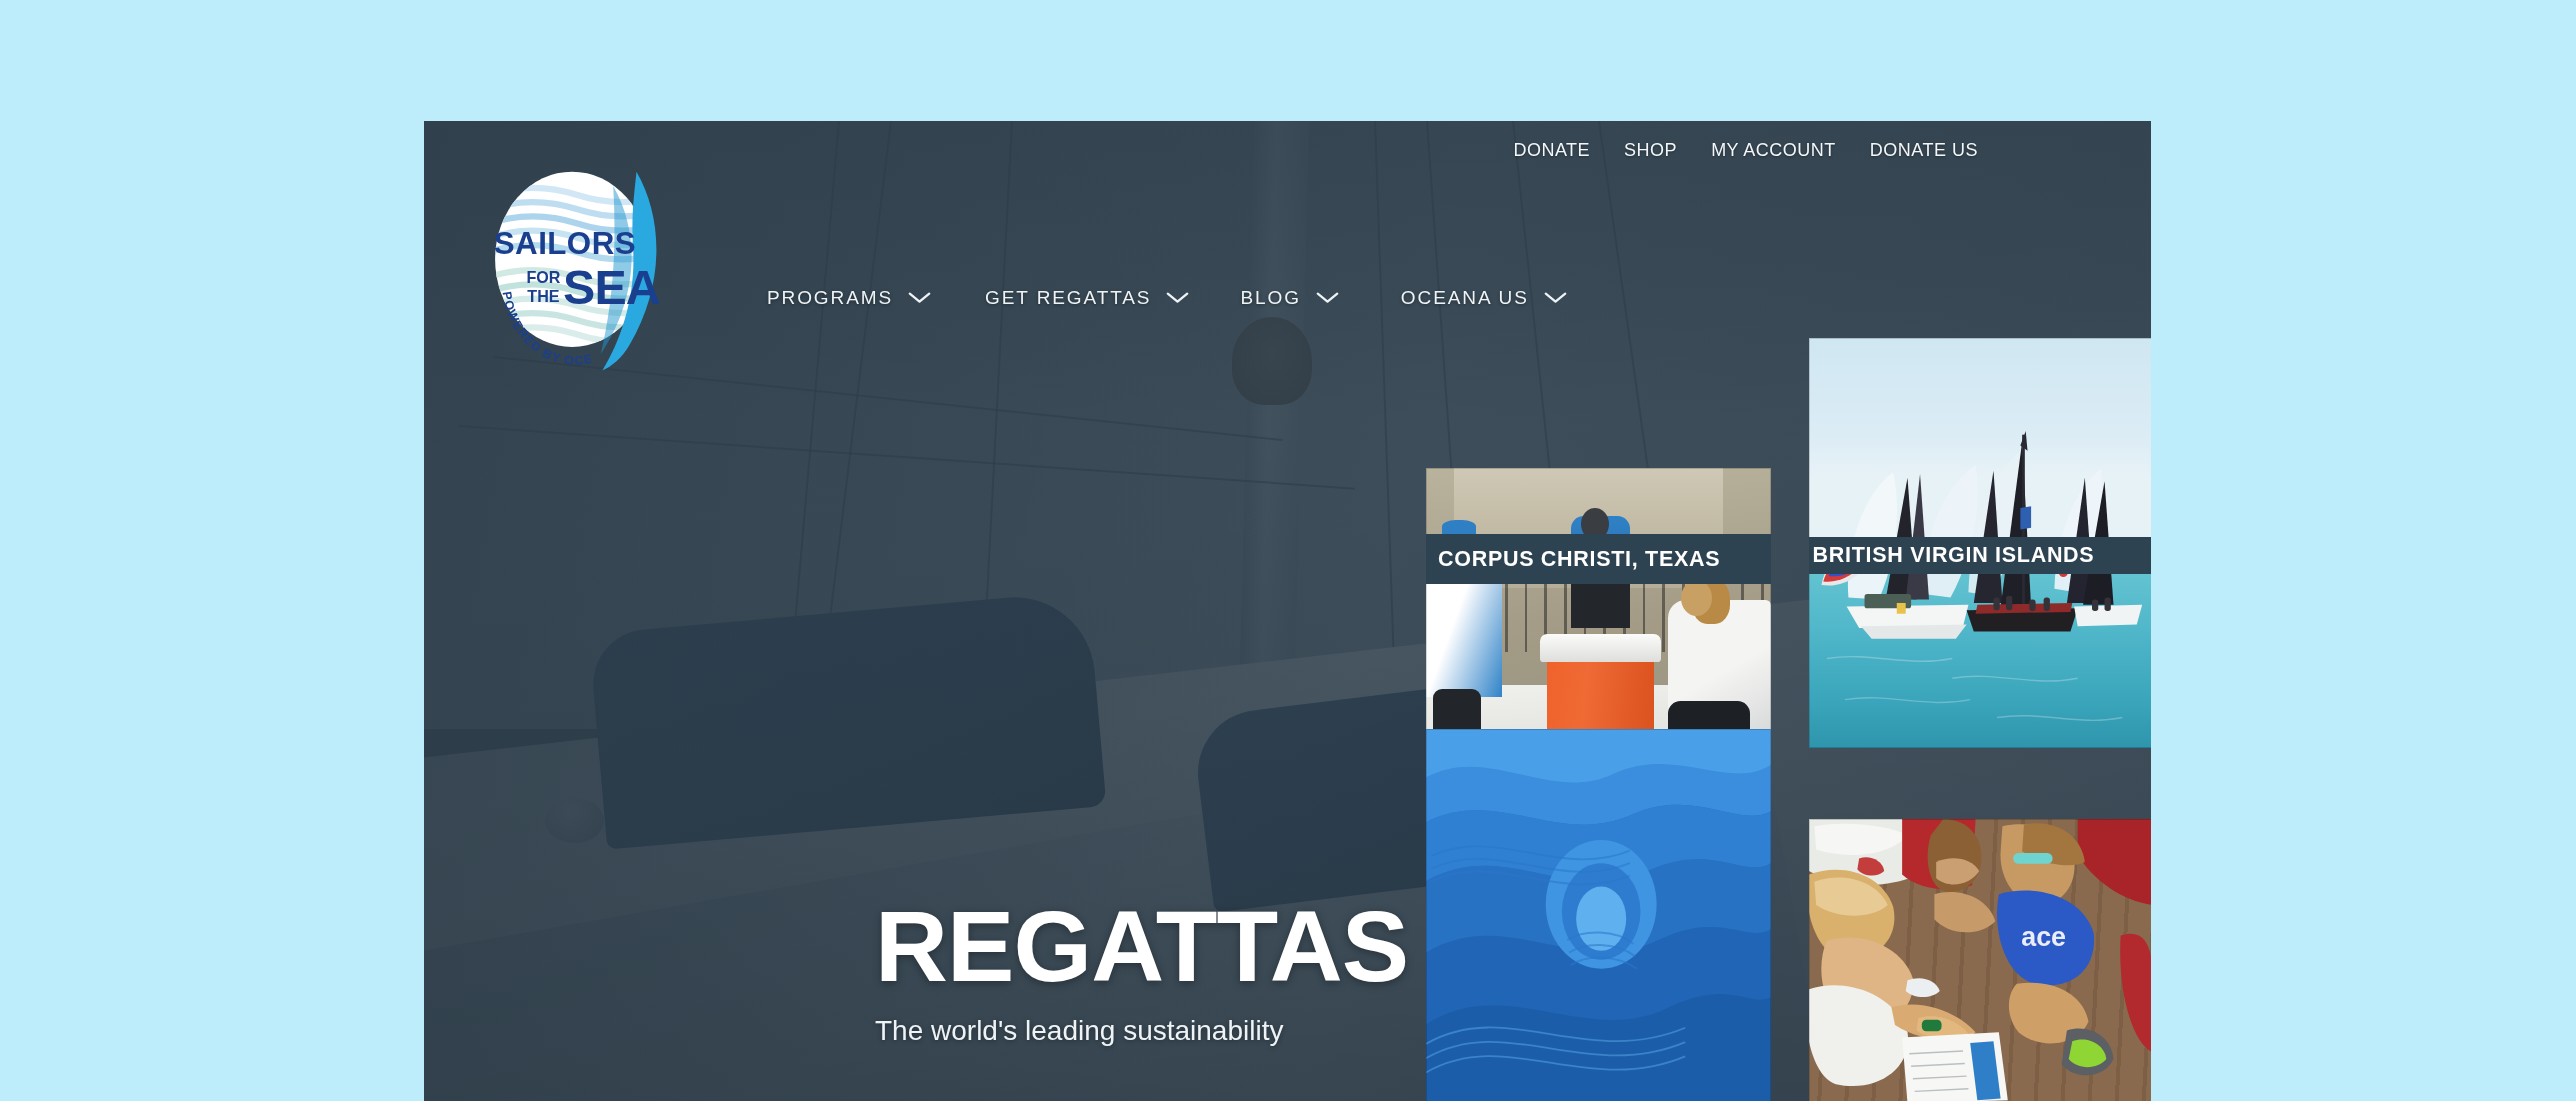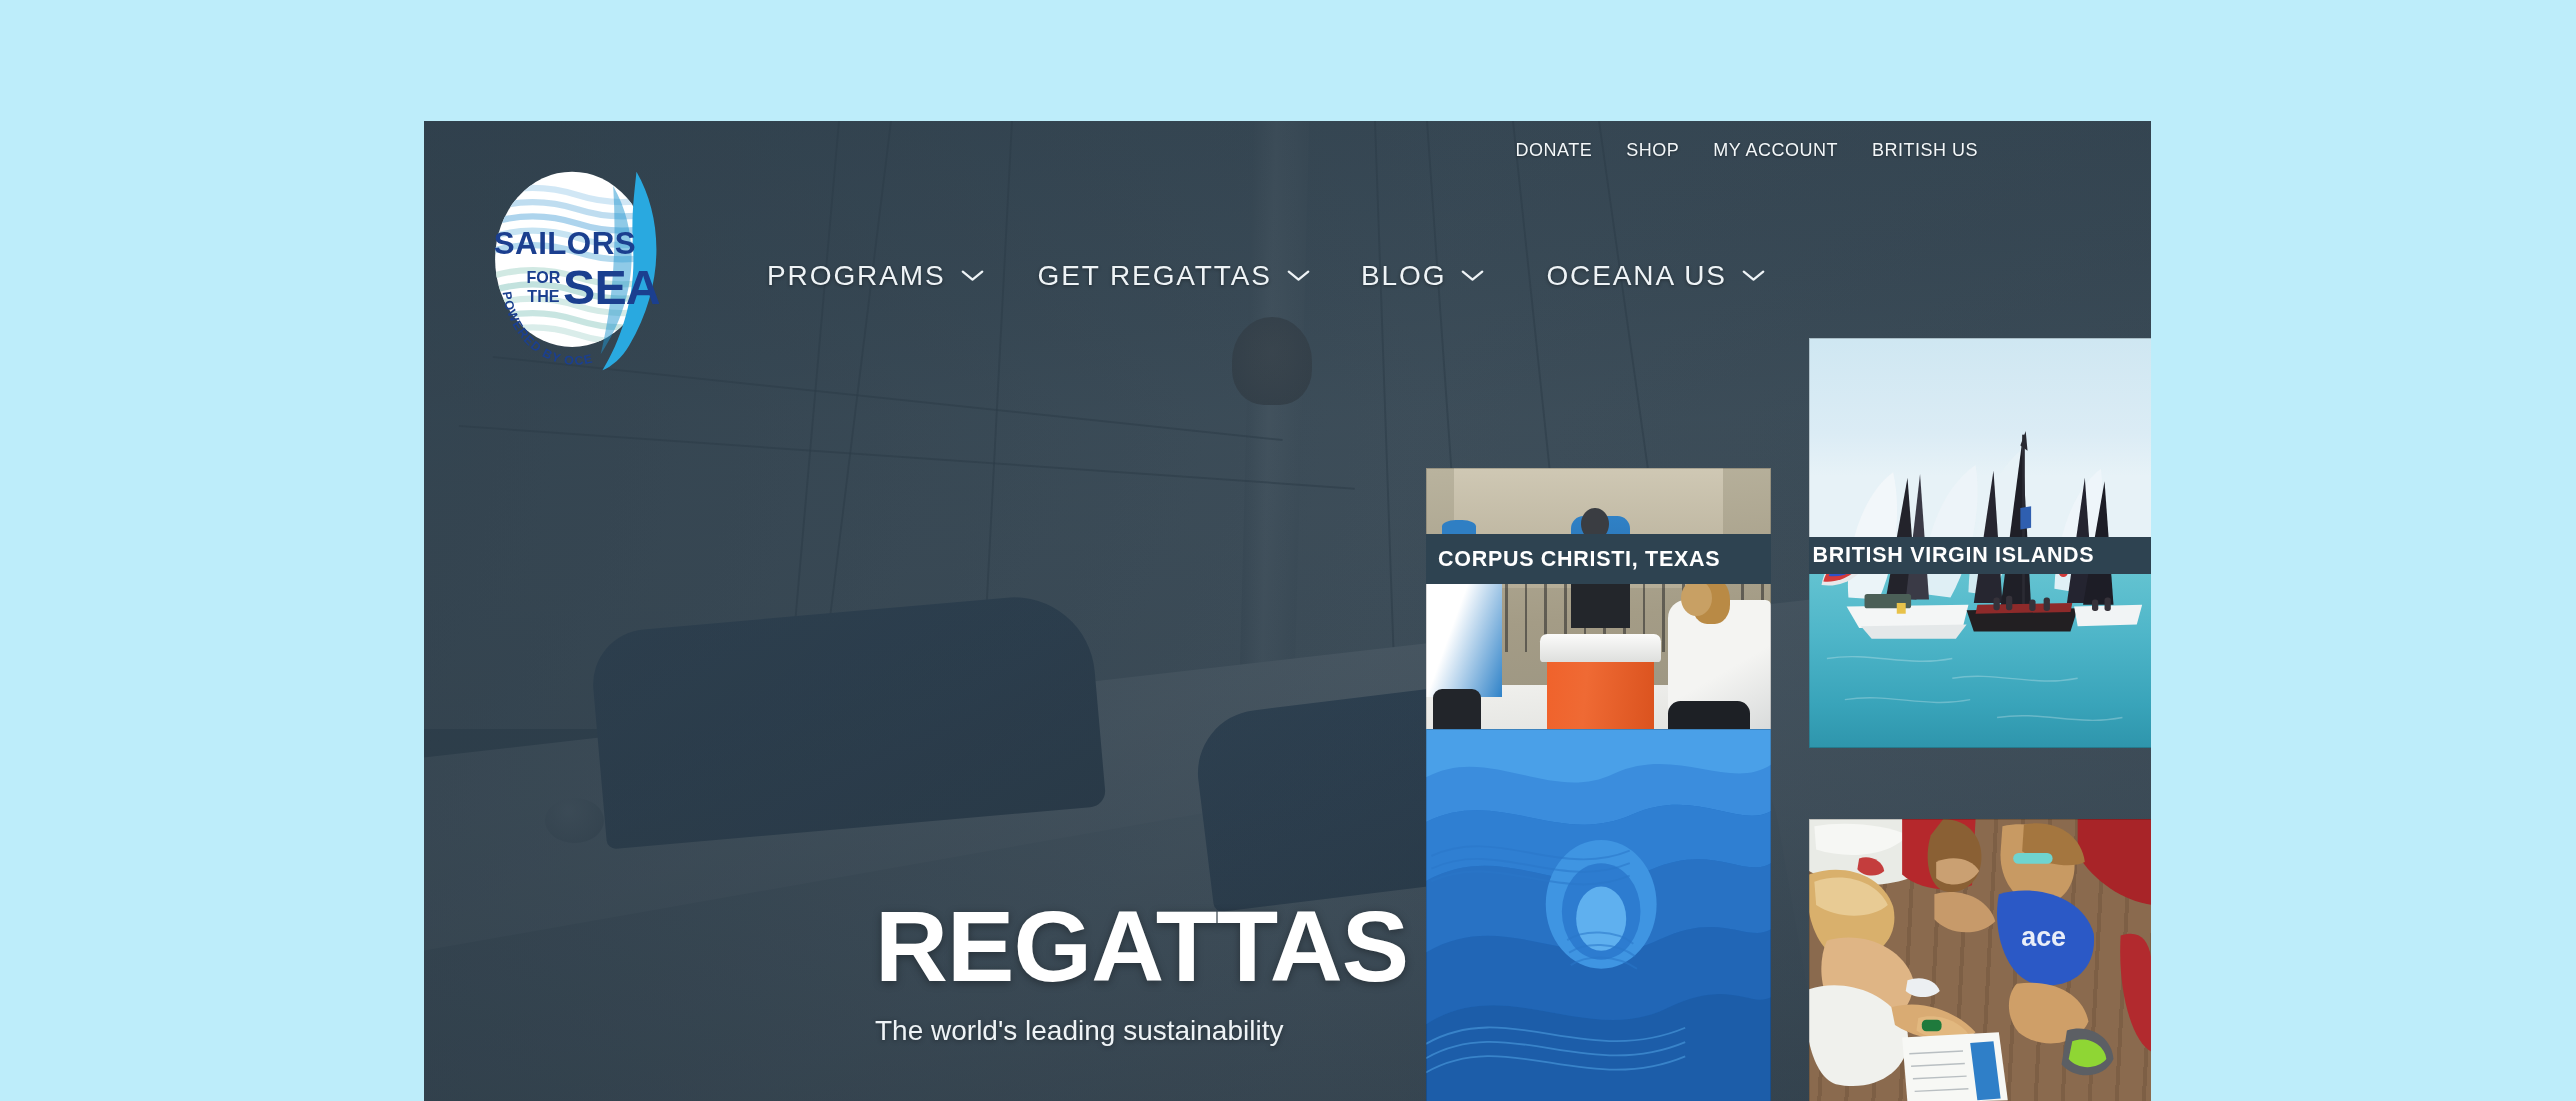--- a/index.html
+++ b/index.html
@@ -103,23 +103,24 @@
   }
   .logo svg { width:100%; height:100%; display:block; }
 
   
   .main-nav {
     position:absolute; left:343px; top:141px;
     display:flex; align-items:center;
   }
   .nav-item {
     display:flex; align-items:center; gap:15px;
-    color:#eef3f6; font-size:28px; letter-spacing:1.9px;
+    color:#eef3f6; font-size:19px; letter-spacing:1.9px;
     font-weight:400; cursor:pointer; white-space:nowrap;
     text-shadow:0 0.9px 3.6px rgba(0,0,0,0.42);
+    margin-top:26px;
   }
   .nav-item .label { line-height:1; }
   .nav-gap-1 { width:54px; } .nav-gap-2 { width:51px; } .nav-gap-3 { width:62px; }
   .chev { width:23px; height:13.4px; display:block; flex:0 0 auto; }
 
   
   .hero-text { position:absolute; left:451px; top:781px; }
   .hl {
     font-family:"Liberation Sans Narrow","Liberation Sans", sans-serif;
     font-weight:700; font-size:101px; line-height:0.88;
@@ -271,21 +272,21 @@
         <text font-family="Liberation Sans, sans-serif" font-weight="700" font-size="14" fill="#1b3f8f" letter-spacing="1.2">
           <textPath href="#tagArc" startOffset="2%">POWERED BY OCEANA</textPath>
         </text>
       </svg>
     </div>
 
     <nav class="util-nav">
       <span class="util-link">DONATE</span>
       <span class="util-link">SHOP</span>
       <span class="util-link">MY ACCOUNT</span>
-      <span class="util-link">BRITISH US</span>
+      <span class="util-link">DONATE US</span>
     </nav>
 
     <nav class="main-nav">
       <span class="nav-item">
         <span class="label">PROGRAMS</span>
         <svg class="chev" viewBox="0 0 26 15">
             <polyline points="2,3 13,12 24,3" fill="none" stroke="#eef3f6" stroke-width="2.6" stroke-linecap="round" stroke-linejoin="round"></polyline>
           </svg>
       </span>
       <span class="nav-gap-1"></span>

